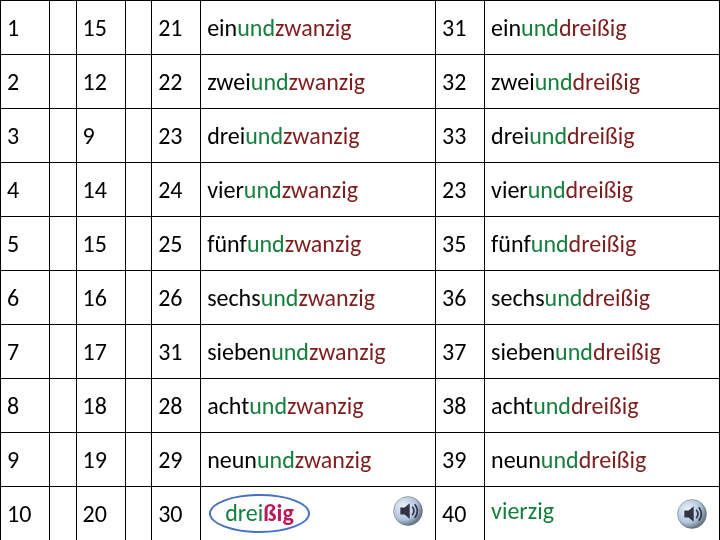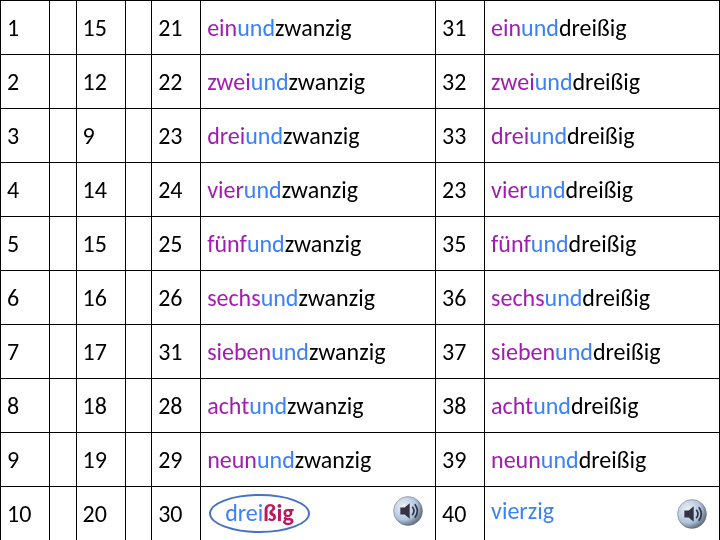--- a/index.html
+++ b/index.html
@@ -3,23 +3,23 @@
 <meta charset="utf-8">
 <style>
   html,body{margin:0;padding:0}
   body{width:720px;height:540px;background:#fff;font-family:Calibri,Arial,sans-serif;font-size:24px;color:#000}
   table{border-collapse:collapse;width:720px;height:540px;table-layout:fixed}
   td{border:1px solid #000;padding:0 6px;vertical-align:middle;height:54px;box-sizing:border-box;white-space:nowrap;overflow:hidden}
   .num1{width:48px}
   .blank{width:26px}
   .num2{width:48px}
   .word{width:230px}
-  .red{color:#a21caf}
-  .green{color:#000000}
-  .black{color:#3b82f6}
+  .red{color:#000000}
+  .green{color:#7f1d1d}
+  .black{color:#15803d}
   .blue{color:#be185d;font-weight:bold}
   .circ{display:inline-block;border:2px solid #4472c4;border-radius:50%/50%;padding:2px 14px 4px 14px;margin-left:2px}
   .speaker{display:inline-block;float:right;margin-right:4px;margin-top:0}
   .speaker svg{width:34px;height:34px;vertical-align:middle}
 </style>
 </head>
 <body>
 
 <table>
   <colgroup>

